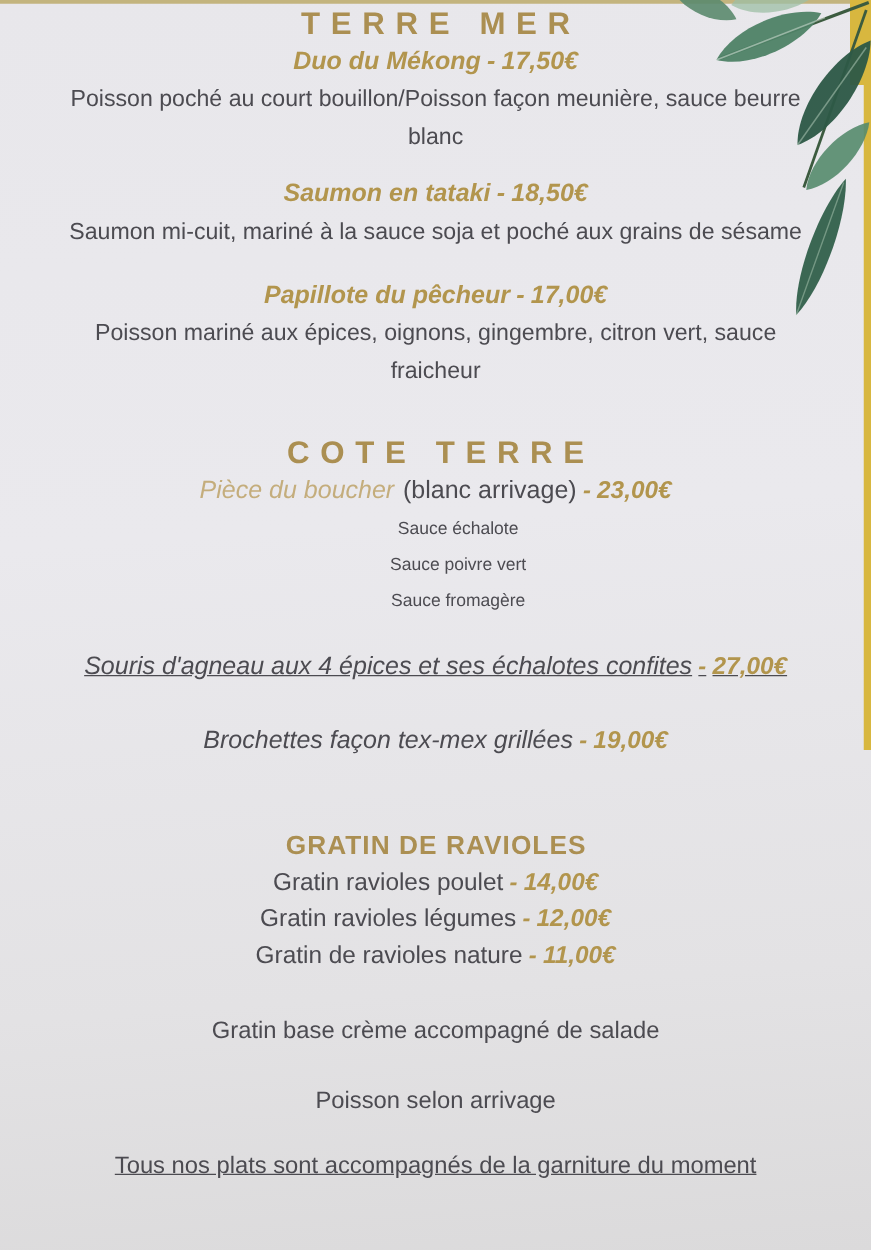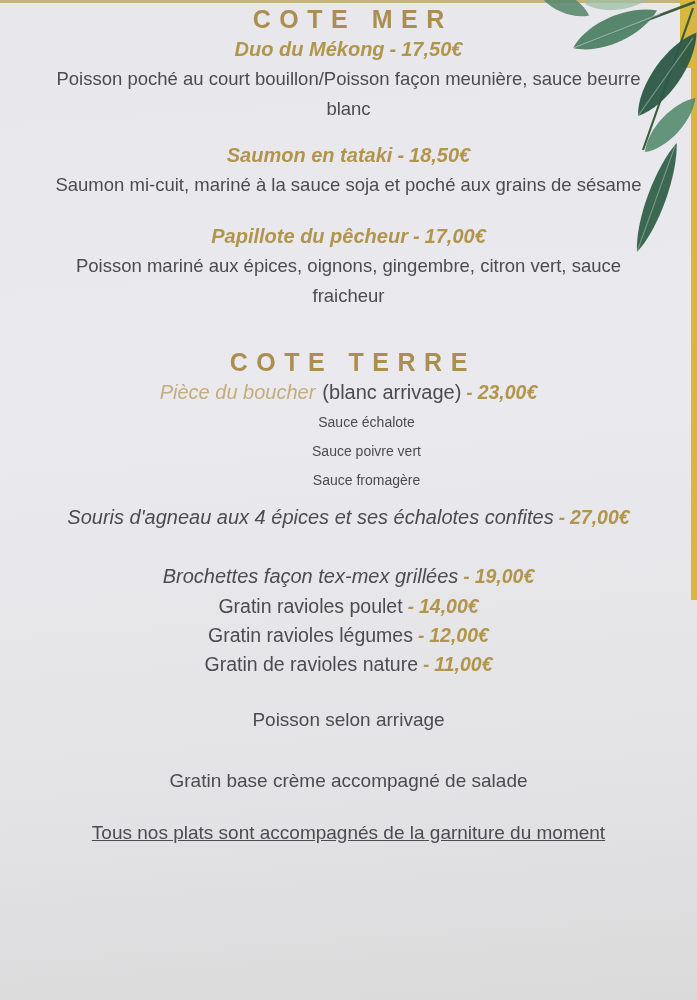--- a/index.html
+++ b/index.html
@@ -30,21 +30,21 @@
   .name-lightgold{font-style:italic;font-size:20px;color:var(--gold-light);margin-right:7px;}
   .note-dark{font-size:20px;color:var(--ink);}
   .name-ital{font-style:italic;font-size:20px;color:var(--ink);}
   .name-plain{font-size:19.5px;color:var(--ink);}
   .price{font-size:19.5px;font-weight:bold;font-style:italic;color:var(--gold-price);}
   .sep{margin:0 5px;font-weight:bold;font-style:italic;color:var(--gold-price);}
   .sauce{line-height:29px;font-size:14px;padding-left:36px;}
   .gratin-line{line-height:29px;}
   .note-line{font-size:19px;line-height:30px;color:var(--ink);}
   .mt16{margin-top:16px;}.mt21{margin-top:21px;}.mt36{margin-top:36px;}
-  .mt23{margin-top:7px;}.mt28{margin-top:28px;}.mt54{margin-top:54px;}
+  .mt23{margin-top:23px;text-decoration:underline;}.mt28{margin-top:28px;}.mt54{margin-top:54px;}
   .mt31{margin-top:31px;}.mt26{margin-top:26px;}.mt22{margin-top:22px;text-decoration:underline;}
 </style>
 </head>
 <body>
 
 <div class="edge-top"></div>
 <div class="edge-right"></div>
 <div class="edge-corner"></div>
 
 <svg class="leaves" viewBox="0 0 172 268" aria-hidden="true">
@@ -59,21 +59,21 @@
   <use href="#leaf" transform="translate(113,116) rotate(-55) scale(1.02 0.62)" fill="#2e5a47" opacity="0.96"></use>
   <use href="#leaf" transform="translate(120,152) rotate(-47) scale(0.74 0.48)" fill="#558b6d" opacity="0.9"></use>
   <use href="#leaf" transform="translate(112,252) rotate(-70) scale(1.16 0.42)" fill="#32604b" opacity="0.95"></use>
   <path d="M48 48 L135 14" stroke="#e6eee6" stroke-width="1.2" opacity="0.5" fill="none"></path>
   <path d="M113 116 L168 38" stroke="#bcd4c2" stroke-width="1.2" opacity="0.5" fill="none"></path>
   <path d="M112 252 L150 146" stroke="#bcd4c2" stroke-width="1.1" opacity="0.45" fill="none"></path>
 </svg>
 
 <div class="content">
 
-  <div class="section-title">COTE MER</div>
+  <div class="section-title">TERRE MER</div>
 
   <div class="line dish-gold">
     <span>Duo du Mékong</span><span class="sep">-</span><span>17,50€</span>
   </div>
   <div class="desc">Poisson poché au court bouillon/Poisson façon meunière, sauce beurre blanc</div>
 
   <div class="line dish-gold mt16">
     <span>Saumon en tataki</span><span class="sep">-</span><span>18,50€</span>
   </div>
   <div class="desc oneline">Saumon mi-cuit, mariné à la sauce soja et poché aux grains de sésame</div>
@@ -93,28 +93,29 @@
   <div class="sauce">Sauce fromagère</div>
 
   <div class="line mt23">
     <span class="name-ital">Souris d'agneau aux 4 épices et ses échalotes confites</span><span class="sep">-</span><span class="price">27,00€</span>
   </div>
 
   <div class="line mt28">
     <span class="name-ital">Brochettes façon tex-mex grillées</span><span class="sep">-</span><span class="price">19,00€</span>
   </div>
 
+  <div class="section-title small mt54">GRATIN DE RAVIOLES</div>
 
   <div class="line gratin-line">
     <span class="name-plain">Gratin ravioles poulet</span><span class="sep">-</span><span class="price">14,00€</span>
   </div>
   <div class="line gratin-line">
     <span class="name-plain">Gratin ravioles légumes</span><span class="sep">-</span><span class="price">12,00€</span>
   </div>
   <div class="line gratin-line">
     <span class="name-plain">Gratin de ravioles nature</span><span class="sep">-</span><span class="price">11,00€</span>
   </div>
 
+  <div class="note-line mt31">Gratin base crème accompagné de salade</div>
   <div class="note-line mt26">Poisson selon arrivage</div>
-  <div class="note-line mt31">Gratin base crème accompagné de salade</div>
   <div class="note-line mt22">Tous nos plats sont accompagnés de la garniture du moment</div>
 
 </div>
 
 </body></html>

